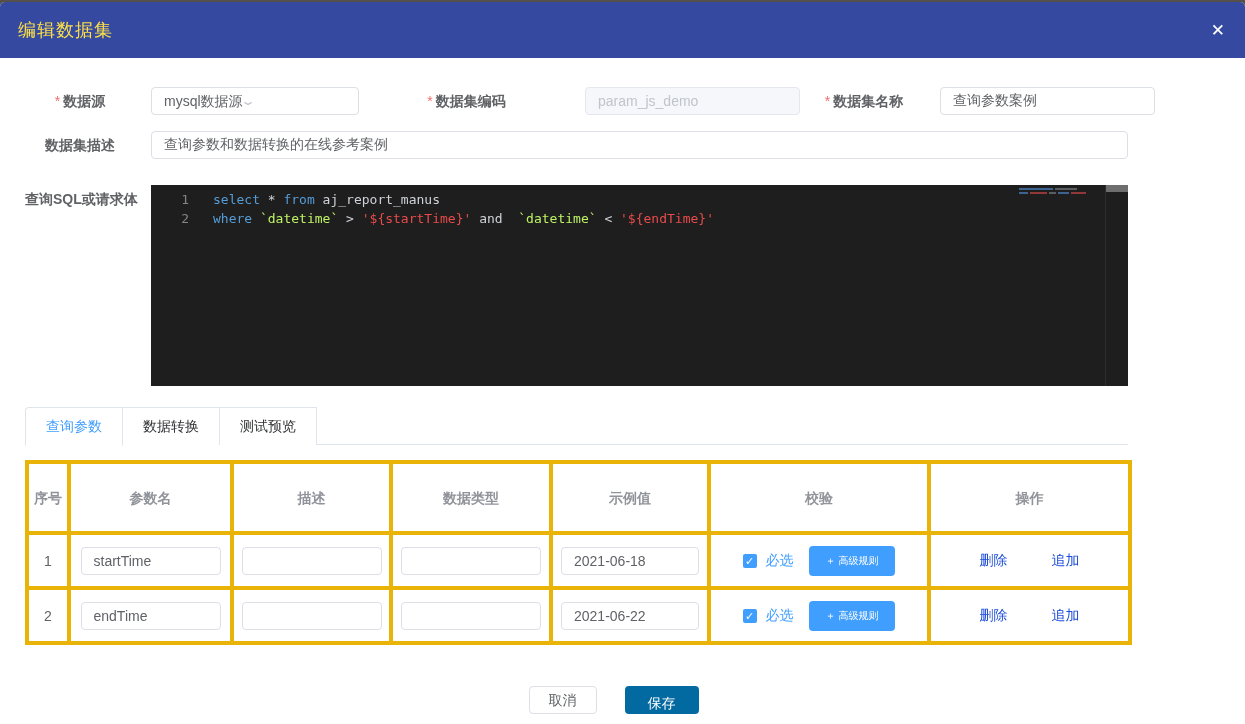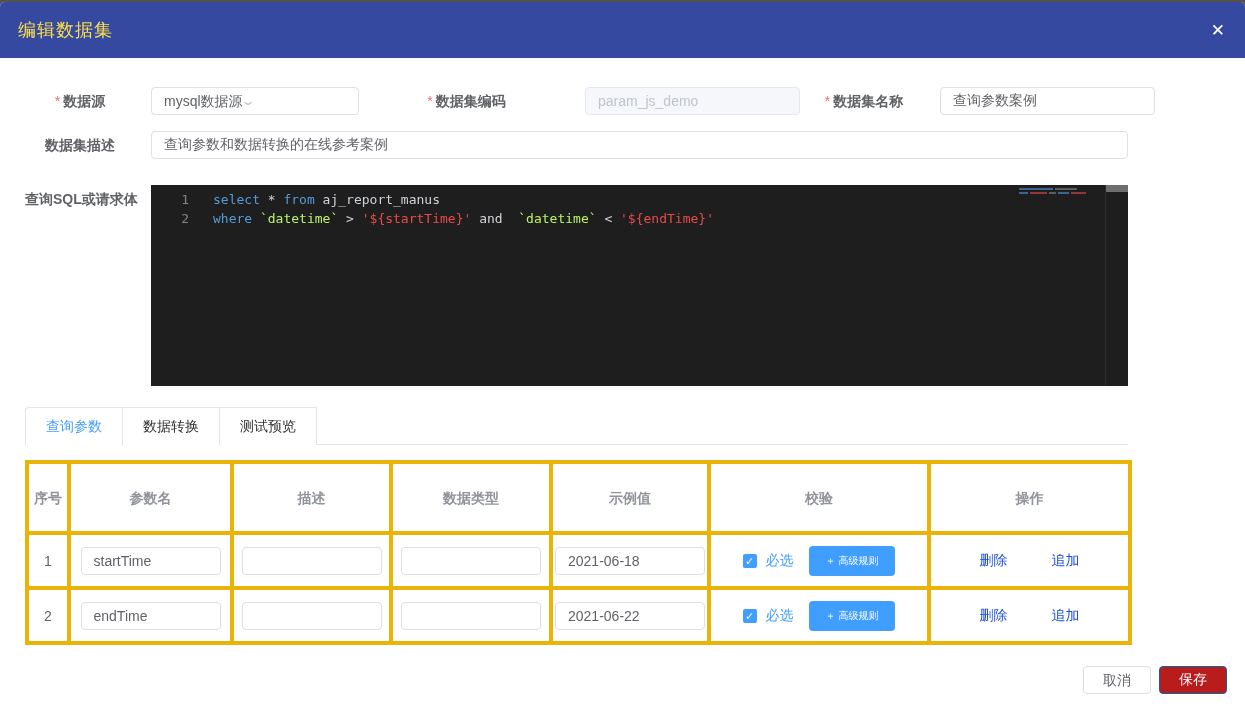--- a/index.html
+++ b/index.html
@@ -83,45 +83,45 @@
     table-layout:fixed; font-size:14px;
   }
   .ptable th, .ptable td {
     border:4px solid #eab308; text-align:center; vertical-align:middle;
   }
   .ptable th { height:71px; color:#909399; font-weight:700; line-height:22px; padding:0 4px; }
   .ptable td { height:55px; color:#606266; }
   .col-idx { width:42px; } .col-name { width:163px; } .col-desc { width:159px; }
   .col-type { width:160px; } .col-ex { width:158px; } .col-val { width:220px; } .col-op { width:201px; }
   .cell-input { width:140px; text-align:left; }
-  .cell-input-ex { width:150px; }
+  .cell-input-ex { width:138px; }
   .valid-cell { display:flex; align-items:center; justify-content:center; gap:9px; }
   .checkbox {
     width:14px; height:14px; background:#409eff; border-radius:2px; color:#fff;
     font-size:11px; line-height:14px; text-align:center; cursor:pointer; flex:none;
   }
   .chk-label { color:#409eff; cursor:pointer; }
   .btn-rule {
     background:#409eff; color:#fff; border:none; border-radius:4px;
     height:30px; padding:0 17px; font-size:10px; margin-left:6px; cursor:pointer;
     font-family:inherit;
   }
   .link { color:#1d4ed8; cursor:pointer; }
   .op-cell .link { margin:0 20px; }
   
   .modal-footer {
-    margin-top:21px; padding-right:18px;
-    display:flex; justify-content:flex-end; gap:8px;
+    margin-top:41px; padding-right:18px;
+    display:flex; justify-content:center; gap:28px;
   }
   .btn {
     height:28px; padding:0 19px; border-radius:4px; font-size:14px; cursor:pointer;
     font-family:inherit; line-height:26px;
   }
   .btn-cancel { background:#fff; border:1px solid #dcdfe6; color:#606266; }
-  .btn-save { background:#b91c1c; border:1px solid #0369a1; color:#fff;font-family:Liberation Mono, monospace; }
+  .btn-save { background:#0369a1; border:4px solid #0369a1; color:#fff; }
 </style>
 </head>
 <body>
 
 <div class="modal">
 
   <div class="modal-header">
     <span class="modal-title">编辑数据集</span>
     <span class="modal-close">✕</span>
   </div>

